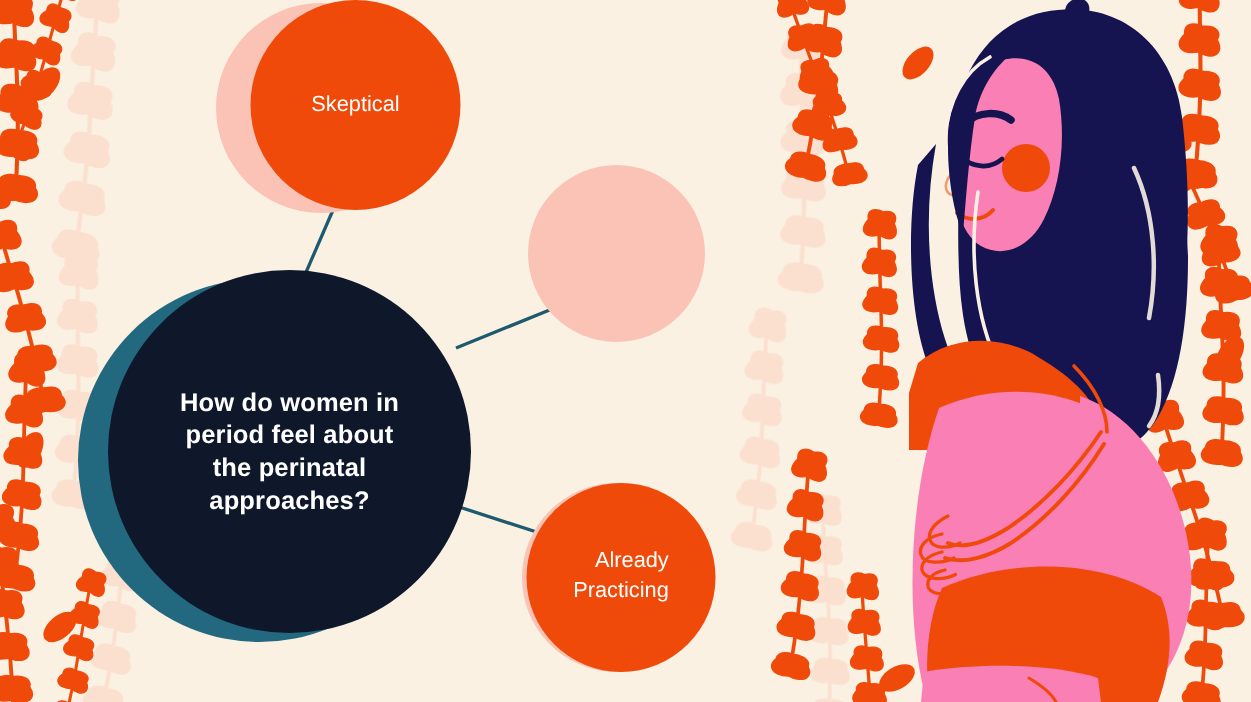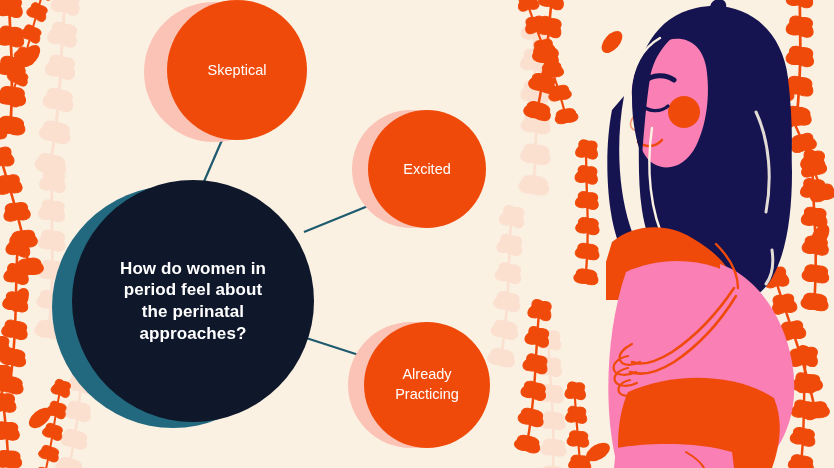--- a/index.html
+++ b/index.html
@@ -120,28 +120,29 @@
 
   
   .practicing-shadow {
     left: 348px;
     top: 322px;
     width: 126px;
     height: 126px;
     background: #FBC3B5;
   }
   .practicing-node {
-    left: 364px;
+    left: 351px;
     top: 322px;
     width: 126px;
     height: 126px;
     background: #F04A0A;
     color: #FFFFFF;
     font-size: 14.5px;
     line-height: 1.35;
+    text-align: right;
   }
 
   .connectors {
     position: absolute;
     left: 0;
     top: 0;
     width: 520px;
     height: 468px;
     pointer-events: none;
   }
@@ -334,23 +335,20 @@
       <line x1="368" y1="206" x2="304" y2="232" stroke="#1E5A6E" stroke-width="2.2"></line>
       <line x1="368" y1="358" x2="300" y2="336" stroke="#1E5A6E" stroke-width="2.2"></line>
     </svg>
 
     <div class="shadow-circle skeptical-shadow"></div>
     <div class="node skeptical-node">
       <span>Skeptical</span>
     </div>
 
     <div class="shadow-circle excited-shadow"></div>
-    <div class="node excited-node">
-      <span>Excited</span>
-    </div>
 
     <div class="shadow-circle practicing-shadow"></div>
     <div class="node practicing-node">
       <div>
         <div>Already</div>
         <div>Practicing</div>
       </div>
     </div>
 
     <div class="center-ring"></div>

